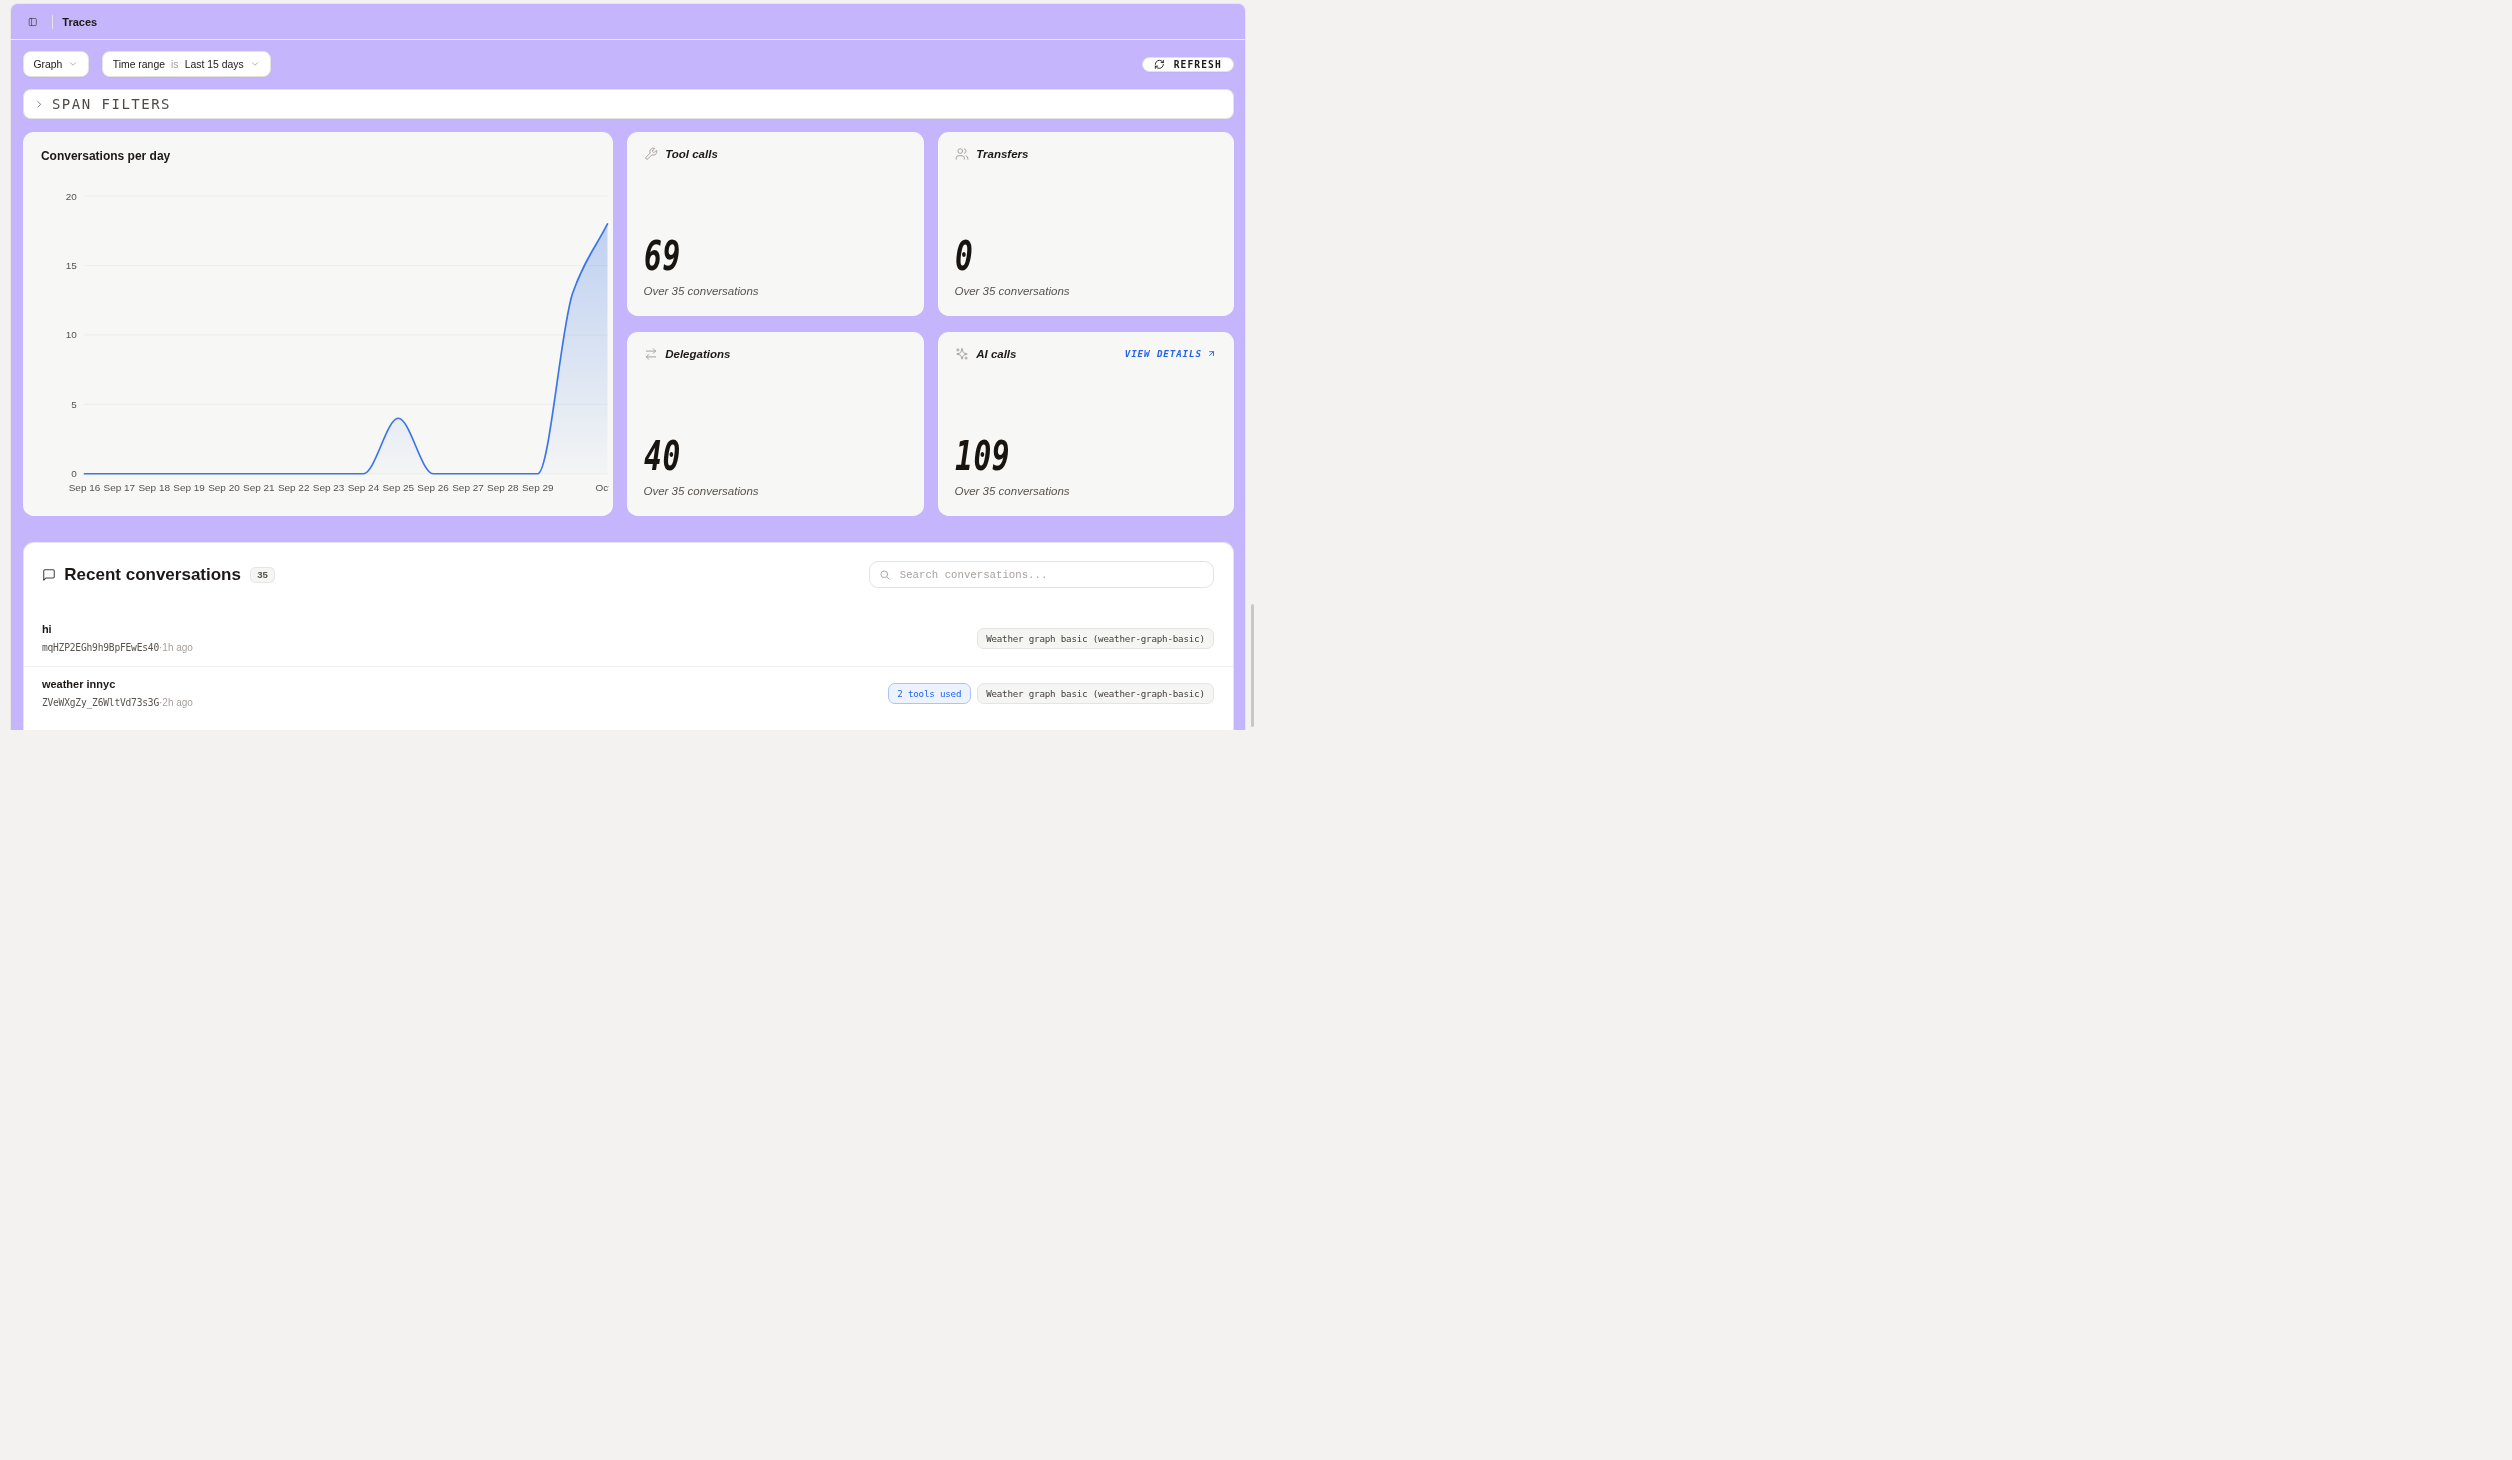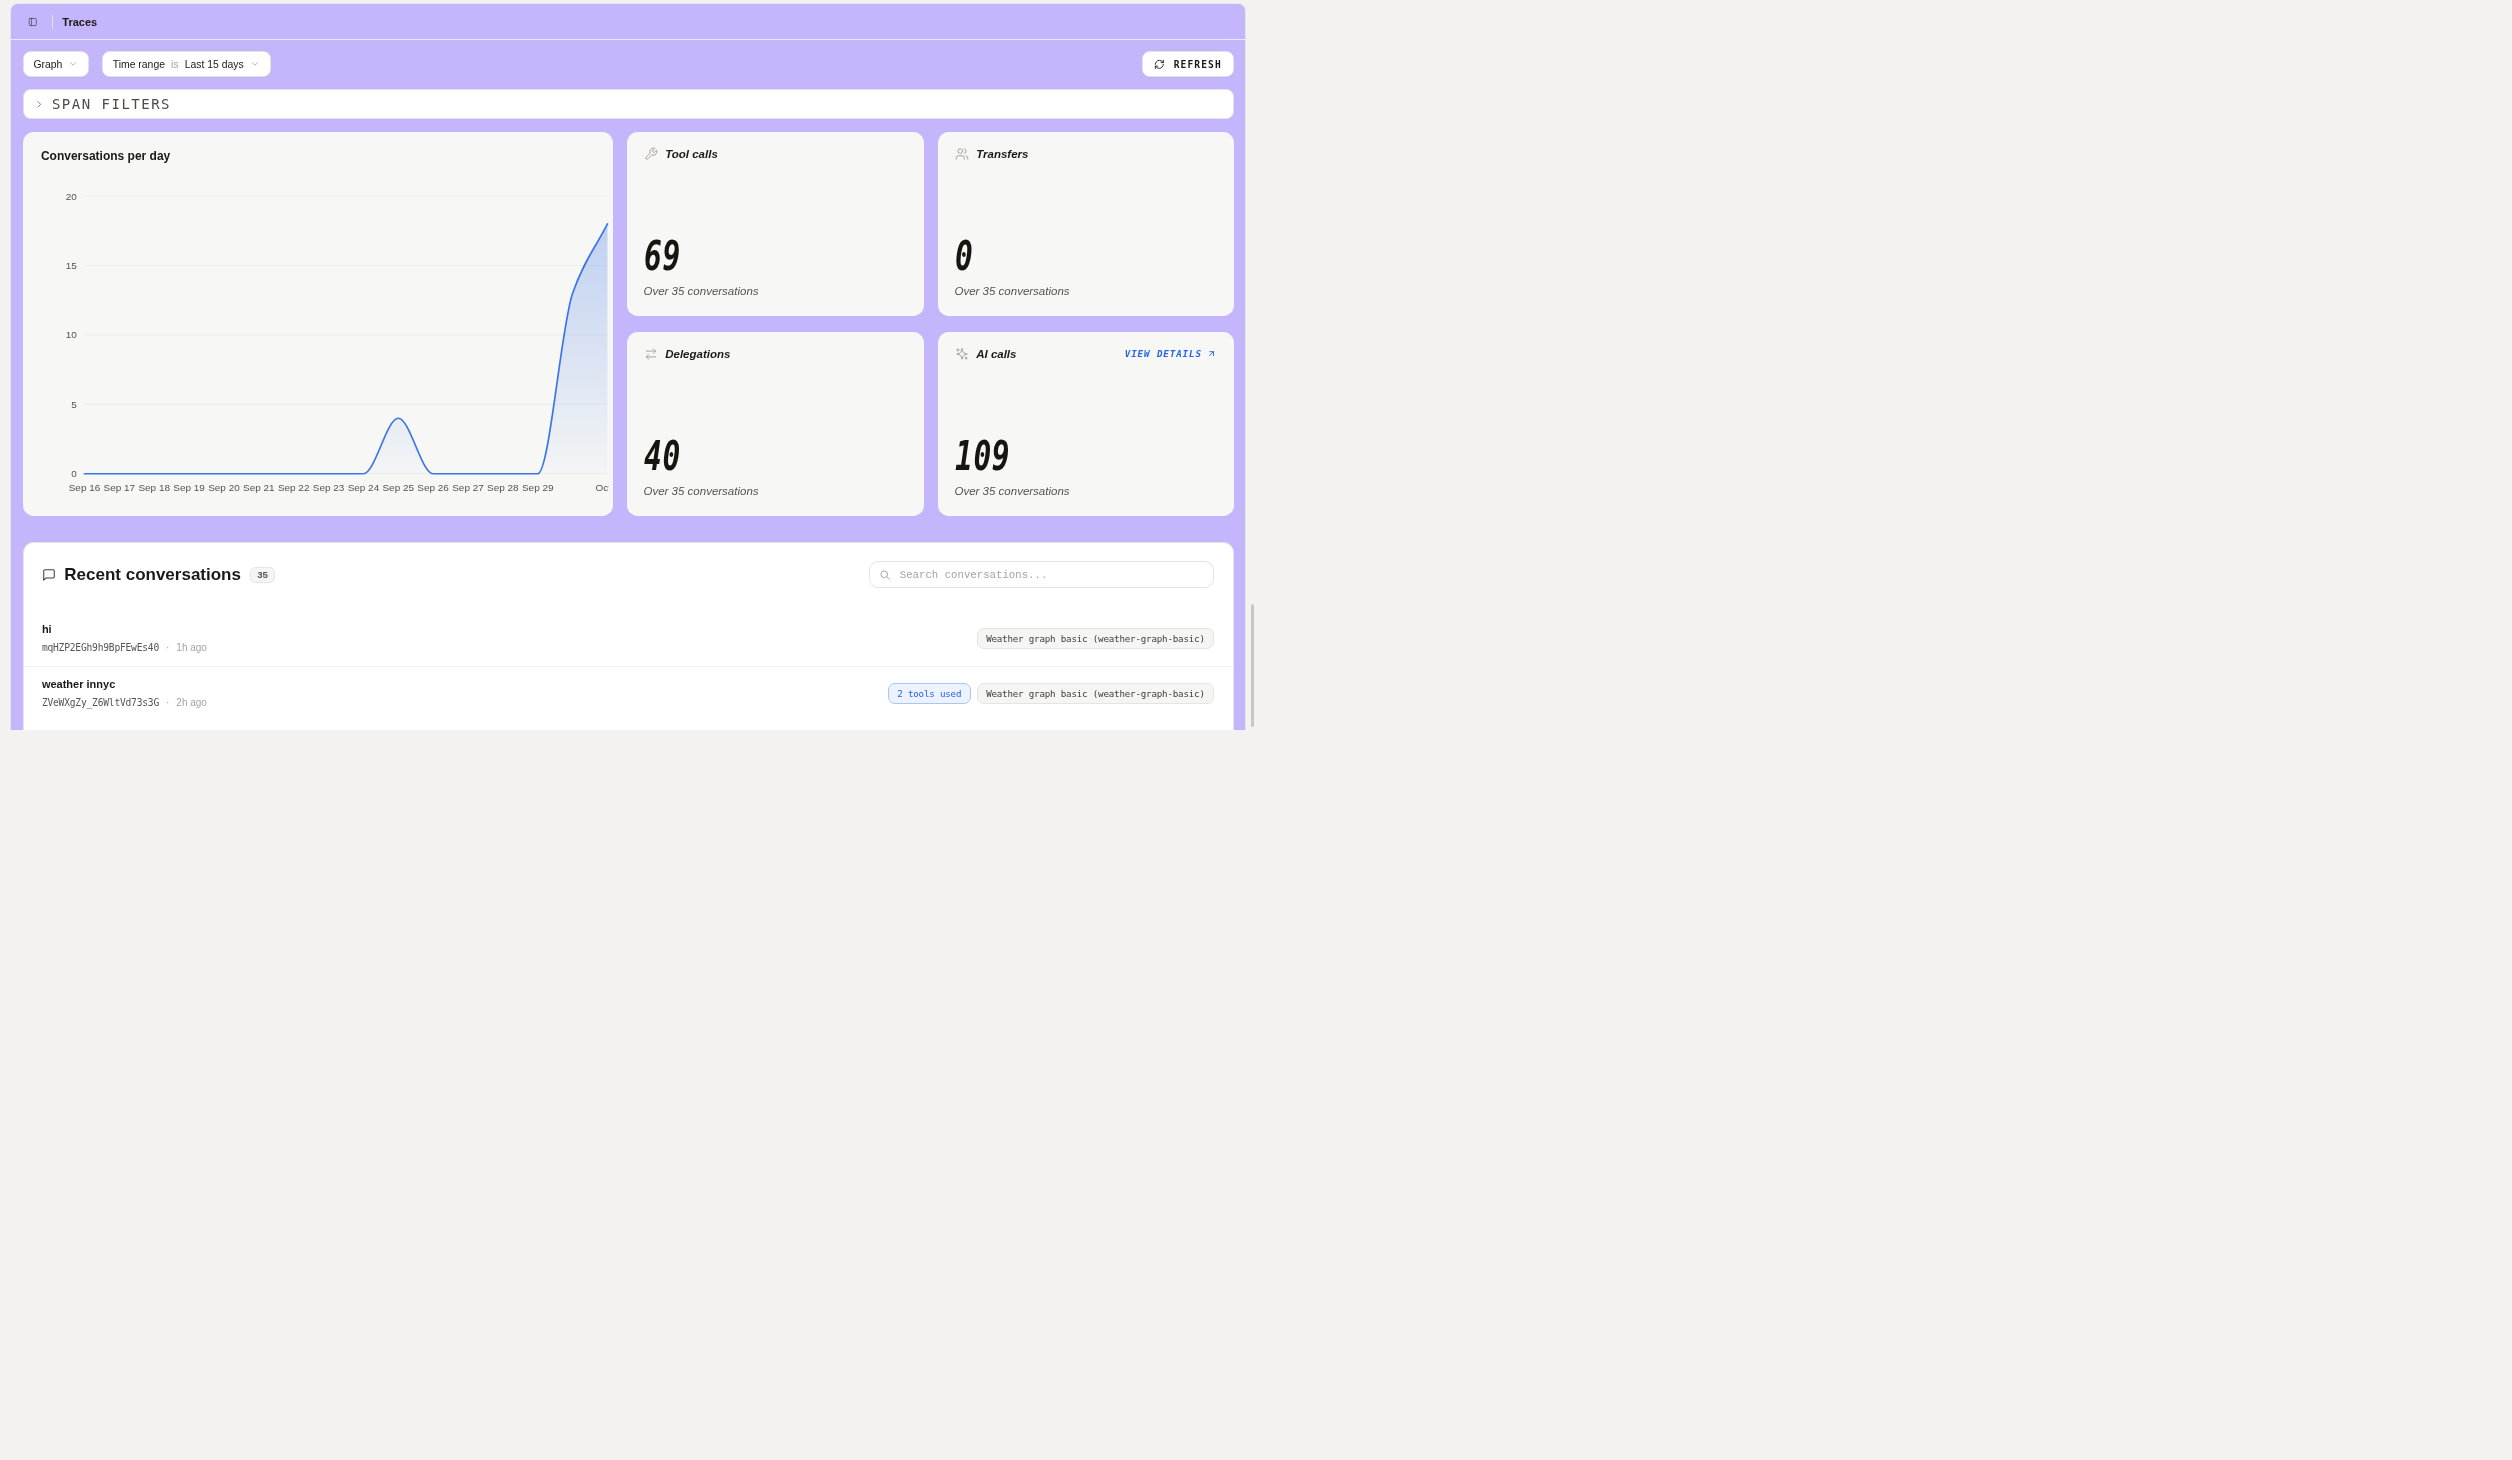--- a/index.html
+++ b/index.html
@@ -34,21 +34,21 @@
   .pill-btn{
     display:inline-flex;align-items:center;gap:6.1px;height:26px;padding:0 10px;
     background:#fff;border:0.8px solid #e5e3e0;border-radius:7.7px;
     font-size:10.4px;color:#1c1917;font-weight:500;cursor:pointer;
     box-shadow:0 0.8px 1.5px rgba(0,0,0,0.03);
   }
   .pill-btn + .pill-btn{margin-left:12.3px;}
   .pill-op{color:#a8a29e;font-weight:400;}
   .chev{color:#a8a29e;display:flex;}
   .refresh-btn{
-    margin-left:auto;display:inline-flex;align-items:center;gap:9px;height:26px;padding:0 10.7px;
+    margin-left:auto;display:inline-flex;align-items:center;gap:9px;height:15px;padding:0 10.7px;
     background:#fff;border:0.8px solid #e5e3e0;border-radius:7.7px;cursor:pointer;
     font-family:"DejaVu Sans Mono",monospace;font-size:9.6px;letter-spacing:1.1px;
     color:#1c1917;font-weight:600;box-shadow:0 0.8px 1.5px rgba(0,0,0,0.03);
   }
 
   
   .span-bar{
     margin-top:12.3px;height:28px;border:0.8px solid #e5e3e0;border-radius:7.7px;background:#fff;
     display:flex;align-items:center;padding:0 10px;gap:7.7px;cursor:pointer;
   }
@@ -105,21 +105,21 @@
     border:none;outline:none;flex:1;font-size:10.7px;color:#1c1917;background:transparent;
     font-family:Liberation Mono, monospace;
   }
   .search-box input::placeholder{color:#a8a29e;}
 
   .rows{padding-top:23px;}
   .conv-row{display:flex;align-items:center;padding:10.7px 18.4px;cursor:pointer;}
   .conv-row.bordered{border-bottom:0.8px solid #f1f0ee;}
   .conv-main{min-width:0;}
   .conv-title{font-size:11px;font-weight:600;color:#1c1917;line-height:15.3px;}
-  .conv-meta{margin-top:3.8px;display:flex;align-items:center;gap:7px;line-height:14px;text-align:right;}
+  .conv-meta{margin-top:3.8px;display:flex;align-items:center;line-height:14px;text-align:right;}
   .conv-id{font-family:"DejaVu Sans Mono",monospace;font-size:9.6px;color:#57534e;letter-spacing:-0.2px;}
   .meta-dot{color:#a8a29e;font-size:10px;}
   .conv-time{font-size:10px;color:#a8a29e;}
   .conv-badges{margin-left:auto;display:flex;align-items:center;gap:6.1px;}
   .badge{
     font-family:"DejaVu Sans Mono",monospace;font-size:9.2px;letter-spacing:-0.2px;
     padding:3.8px 8.4px;border-radius:7px;white-space:nowrap;
   }
   .badge.agent{background:#f5f5f3;border:0.8px solid #e5e4e1;color:#3f3b38;}
   .badge.tools{background:#edf3fe;border:0.8px solid #aac4f8;color:#2563eb;}

